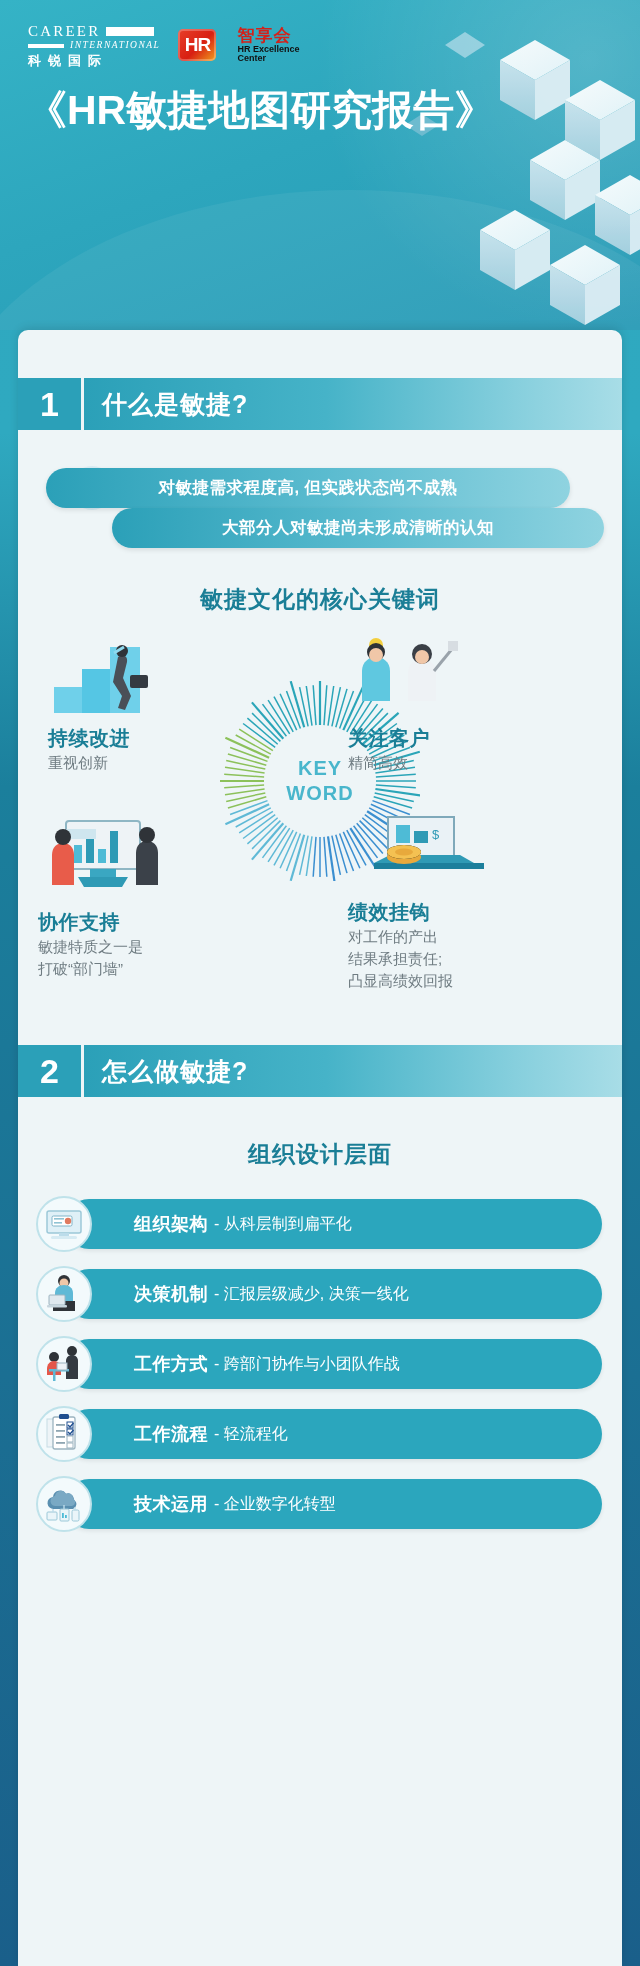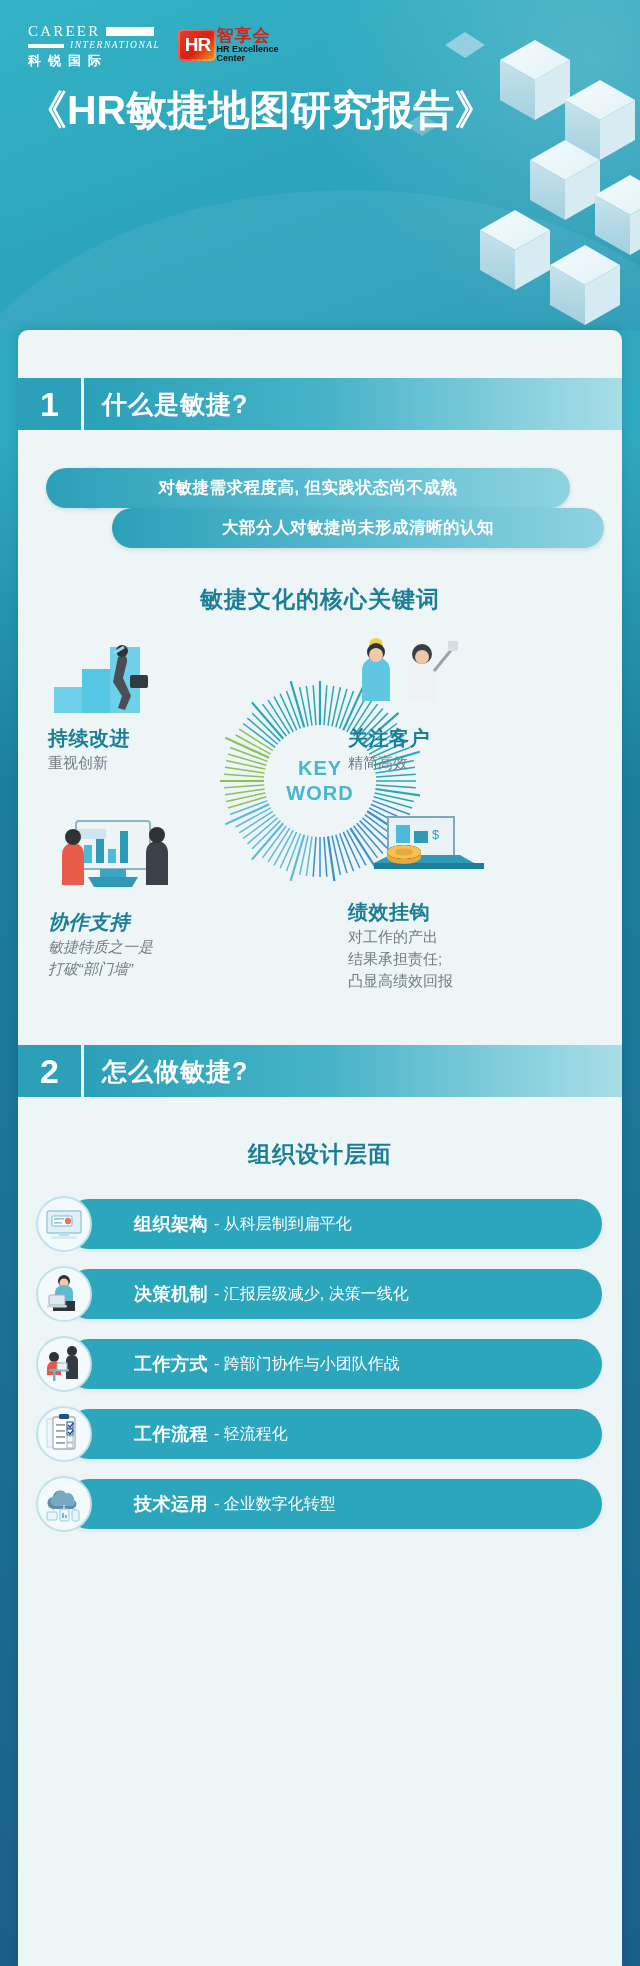--- a/index.html
+++ b/index.html
@@ -50,21 +50,21 @@
     display: flex; align-items: center; gap: 6px; margin-top: 2px;
     font-family: "Liberation Serif", serif; font-size: 9.5px; letter-spacing: 1.5px;
     justify-content: flex-end;
     font-style: italic;
   }
   .logo-career .bar2 { display:block; width: 36px; height: 4px; background: #fff; }
   .logo-career .l3 {
     margin-top: 3px; font-size: 13px; letter-spacing: 7px; font-weight: 600;
   }
   .logo-hr {
-    display: flex; align-items: center; gap: 0;
+    display: flex; align-items: center; gap: 21px;
   }
   .logo-hr .badge {
     width: 38px; height: 32px; border-radius: 5px;
     background: linear-gradient(135deg,#e8402a 0%, #d81f12 55%, #f0a11e 100%);
     color: #fff; font-weight: 800; font-size: 19px;
     display: flex; align-items: center; justify-content: center;
     letter-spacing: -1px;
     box-shadow: inset 0 0 0 2px rgba(255,255,255,0.25);
   }
   .logo-hr .hrtxt { line-height: 1.05; }
@@ -167,21 +167,21 @@
     font-size: 20px; font-weight: 700; line-height: 1.25; letter-spacing: 1px;
   }
   .q {
     position: absolute; width: 230px;
   }
   .q .qicon { height: 86px; display:flex; align-items:flex-end; }
   .q .qt { color: #1a7e96; font-size: 20px; font-weight: 800; letter-spacing: .5px; margin-top: 8px; }
   .q .qd { color: #6f7c82; font-size: 15px; line-height: 1.45; }
   .q-tl { left: 30px; top: 6px; }
   .q-tr { left: 330px; top: 6px; }
-  .q-bl { left: 30px; top: 190px; font-style: italic; }
+  .q-bl { left: 20px; top: 190px; }
   .q-br { left: 330px; top: 180px; }
 
   
   .sub-head2 {
     text-align: center; color: #1a7e96;
     font-size: 23px; font-weight: 800; letter-spacing: 1px;
     margin-top: 42px;
   }
   .rows { margin-top: 26px; padding: 0 20px 40px 18px; }
   .row {

